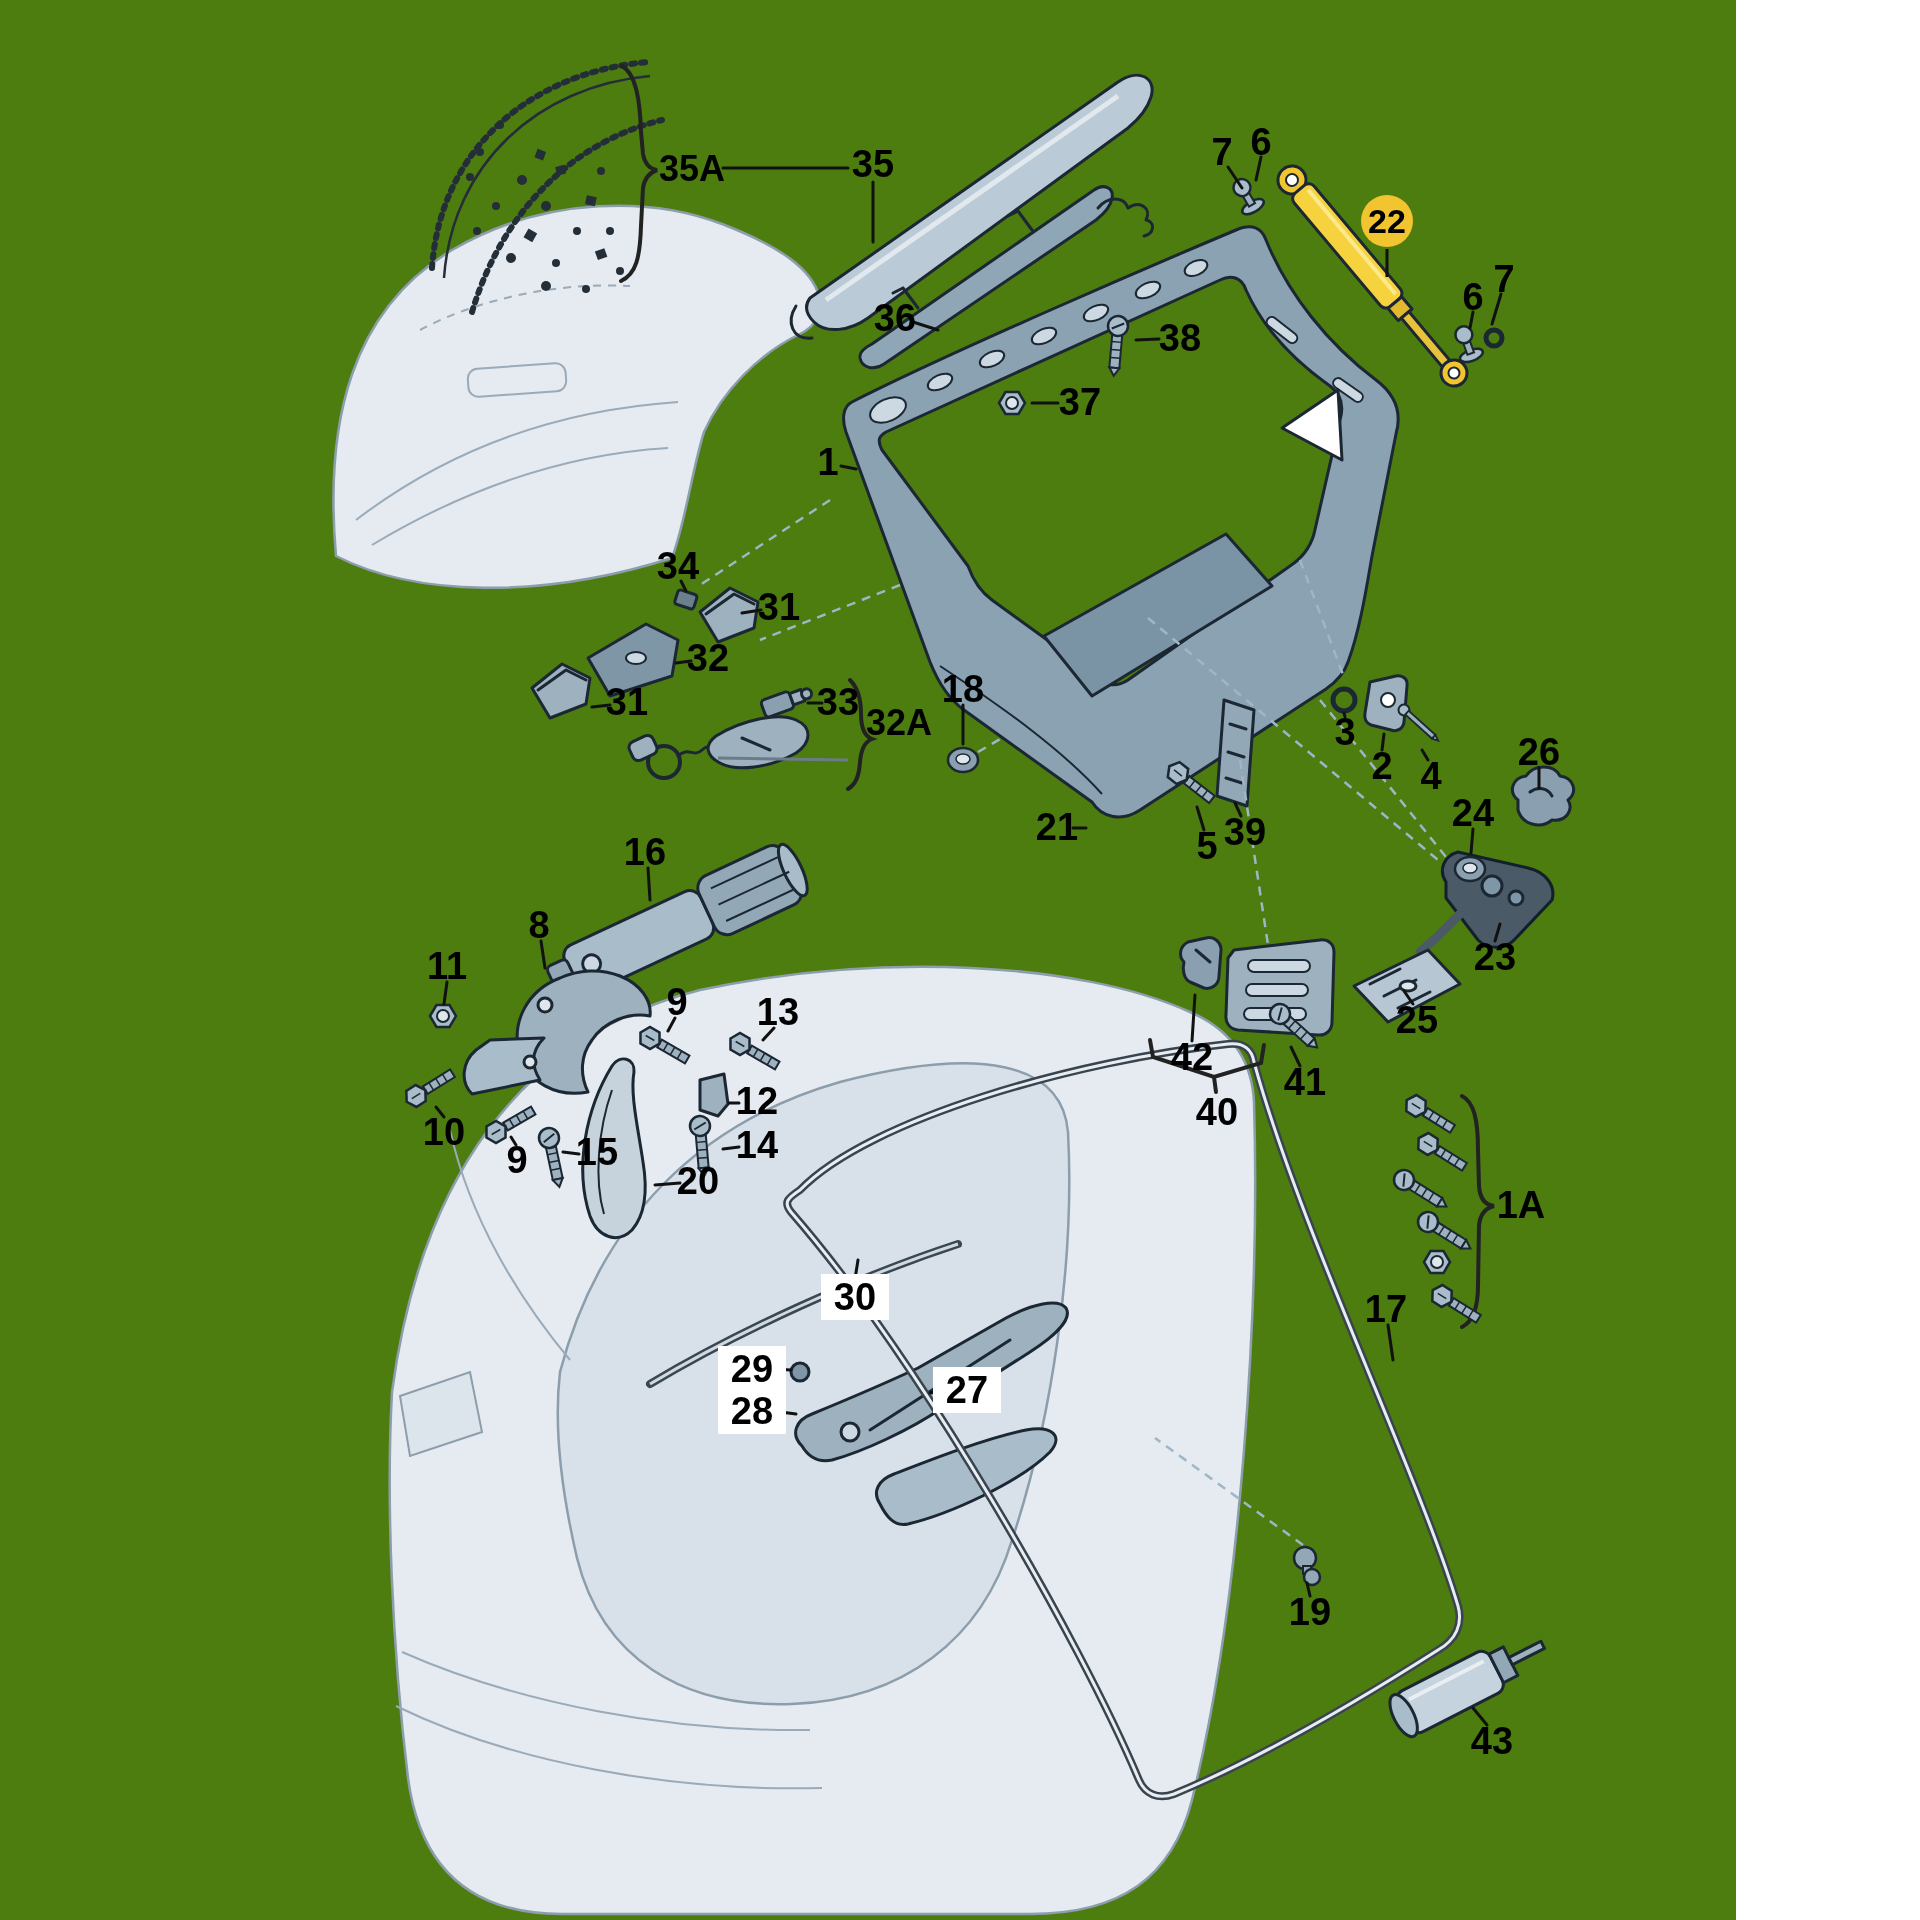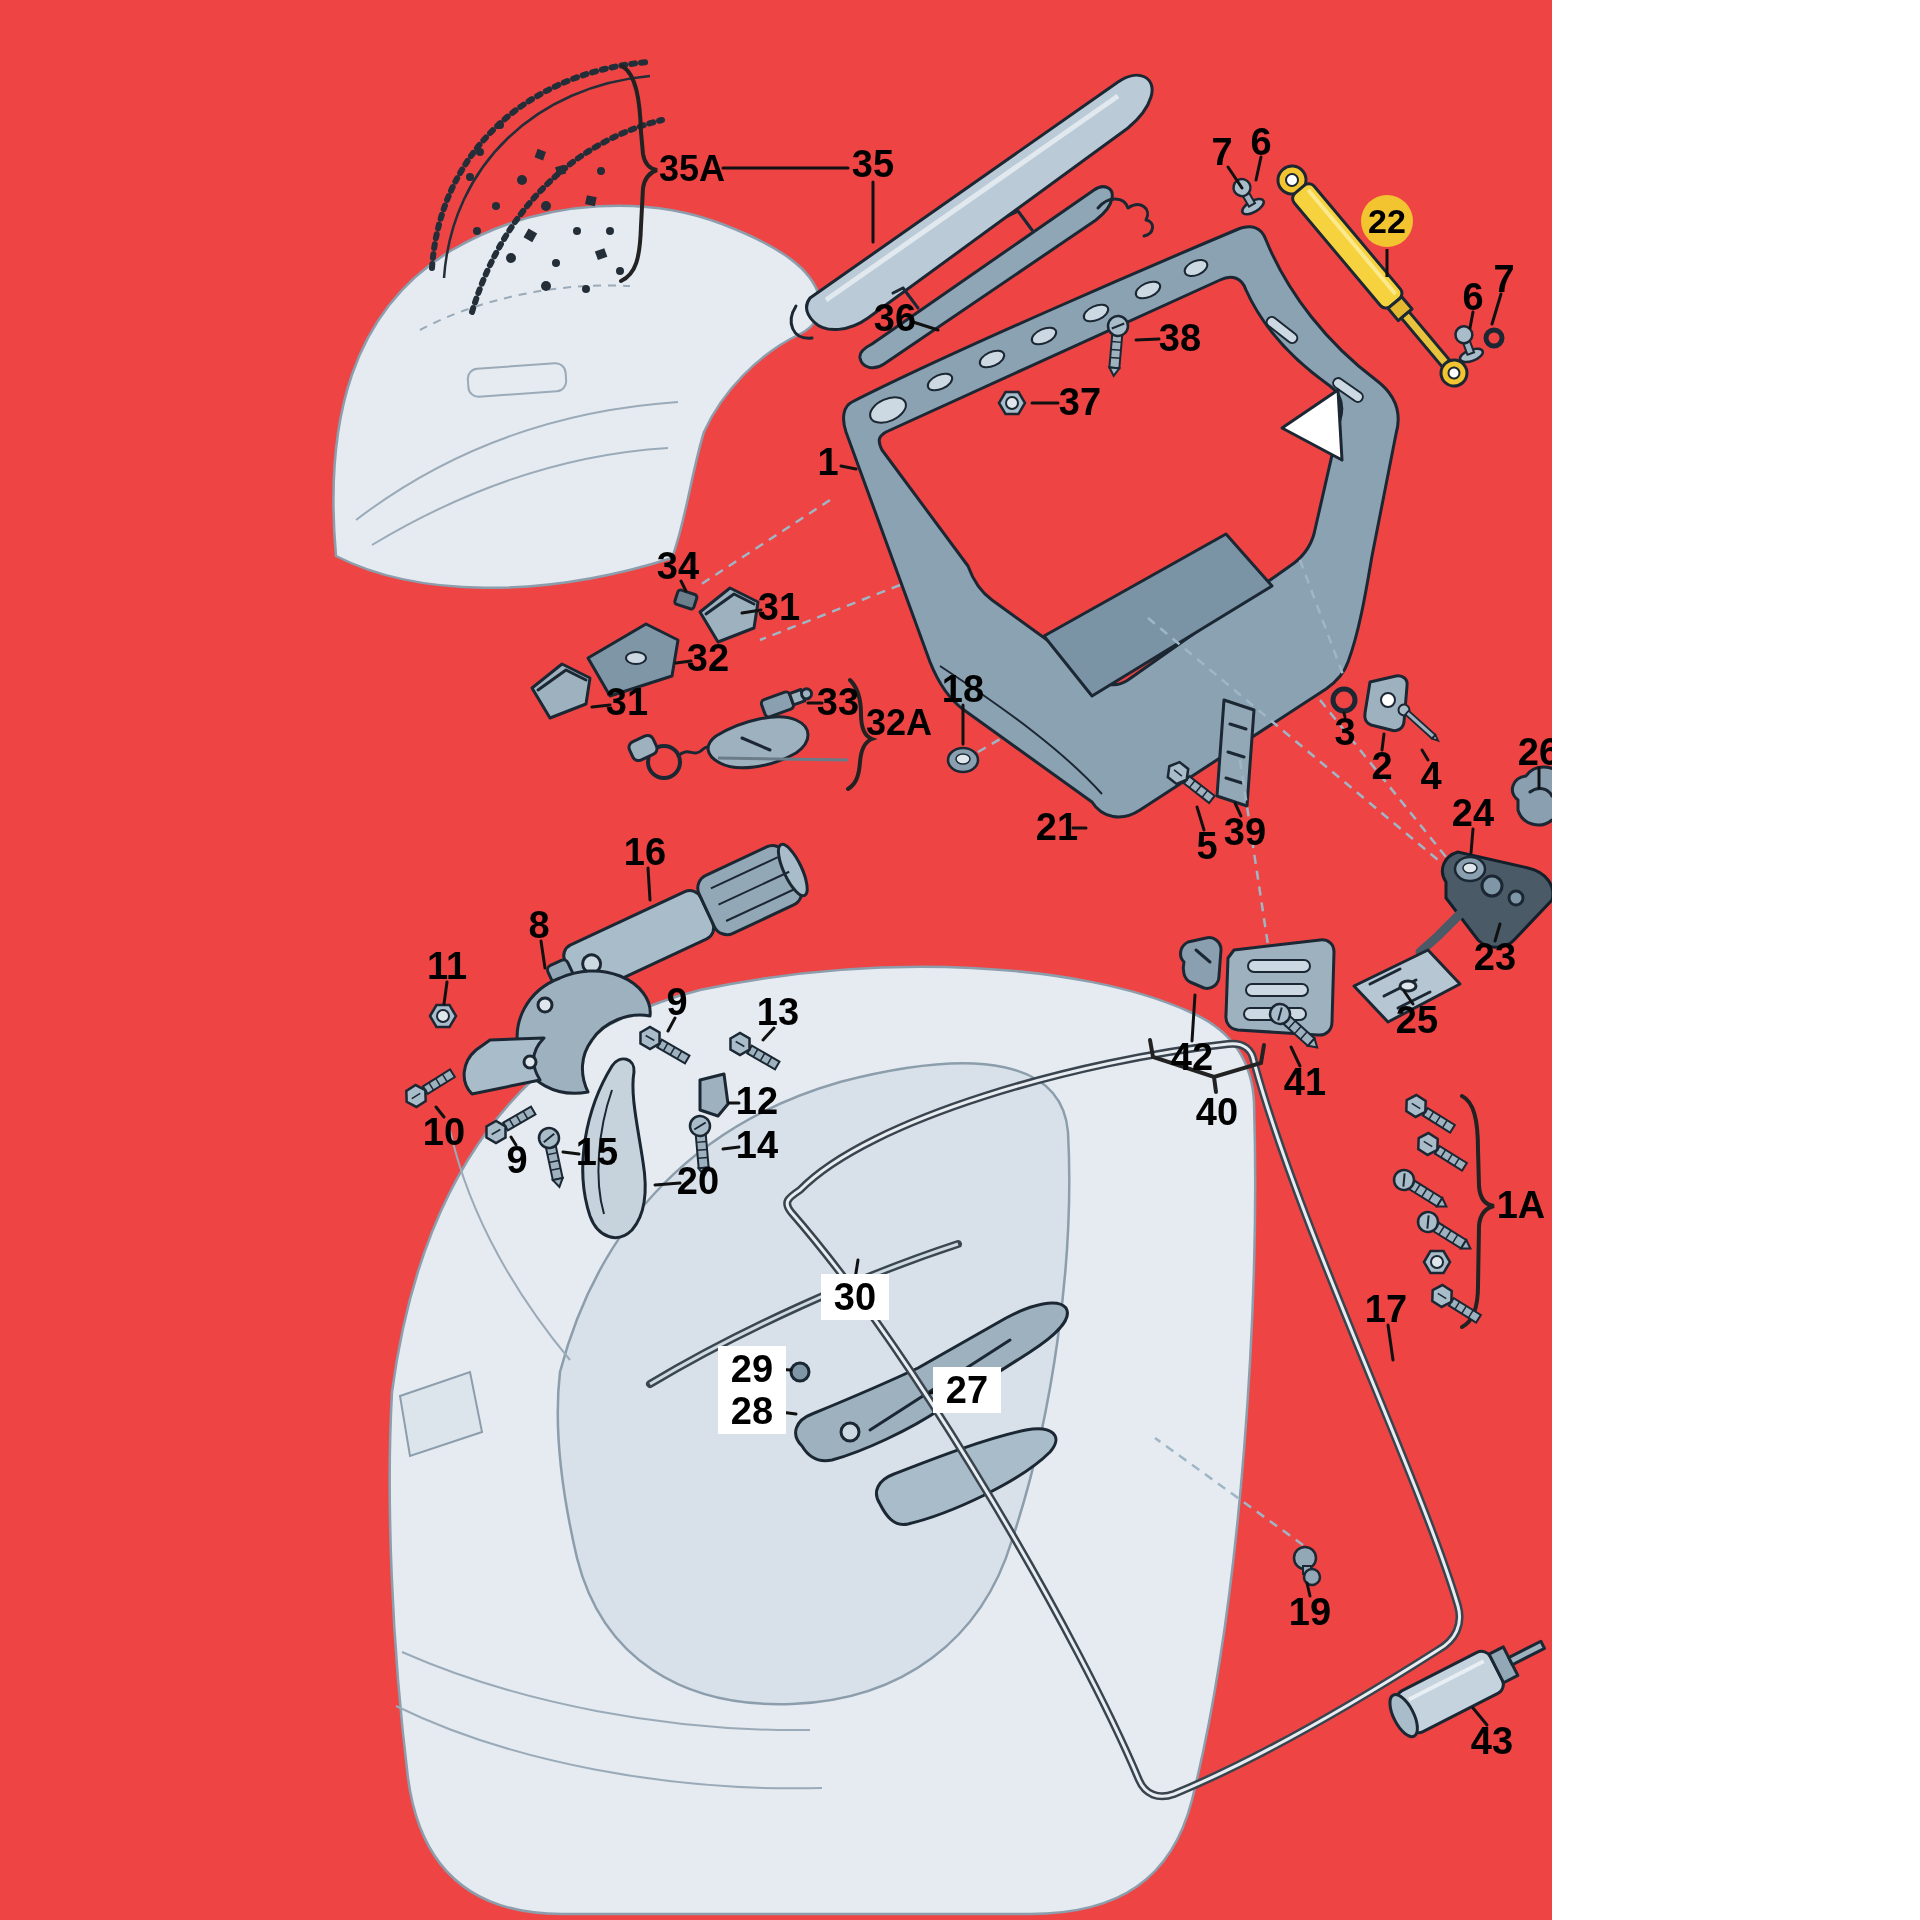--- a/index.html
+++ b/index.html
@@ -1,16 +1,16 @@
 <!DOCTYPE html>
 <html><head>
 <meta charset="utf-8">
 <style>
   html,body{margin:0;padding:0;background:#ffffff;}
-  .stage{width:1552px;height:1920px;position:relative;background:#ef4444;overflow:hidden;}
+  .stage{width:1736px;height:1920px;position:relative;background:#4d7c0f;overflow:hidden;}
   svg{display:block;}
   .ln{stroke:#1B2733;stroke-width:3;stroke-linejoin:round;stroke-linecap:round;}
   .nofill{fill:none;}
   .ghost{fill:#E5EBF1;stroke:#8C9DAC;stroke-width:2.5;}
   .ghostln{fill:none;stroke:#9AAAB8;stroke-width:2;}
   .part{fill:#9DB1BF;stroke:#1B2733;stroke-width:3;stroke-linejoin:round;}
   .bracket{fill:none;stroke:#222;stroke-width:4;stroke-linecap:round;}
   .dash{fill:none;stroke:#9FB6C6;stroke-width:2.5;stroke-dasharray:9 7;}
   text.plbl{font-family:"Liberation Sans","DejaVu Sans",sans-serif;font-weight:700;fill:#000;}
 </style>

